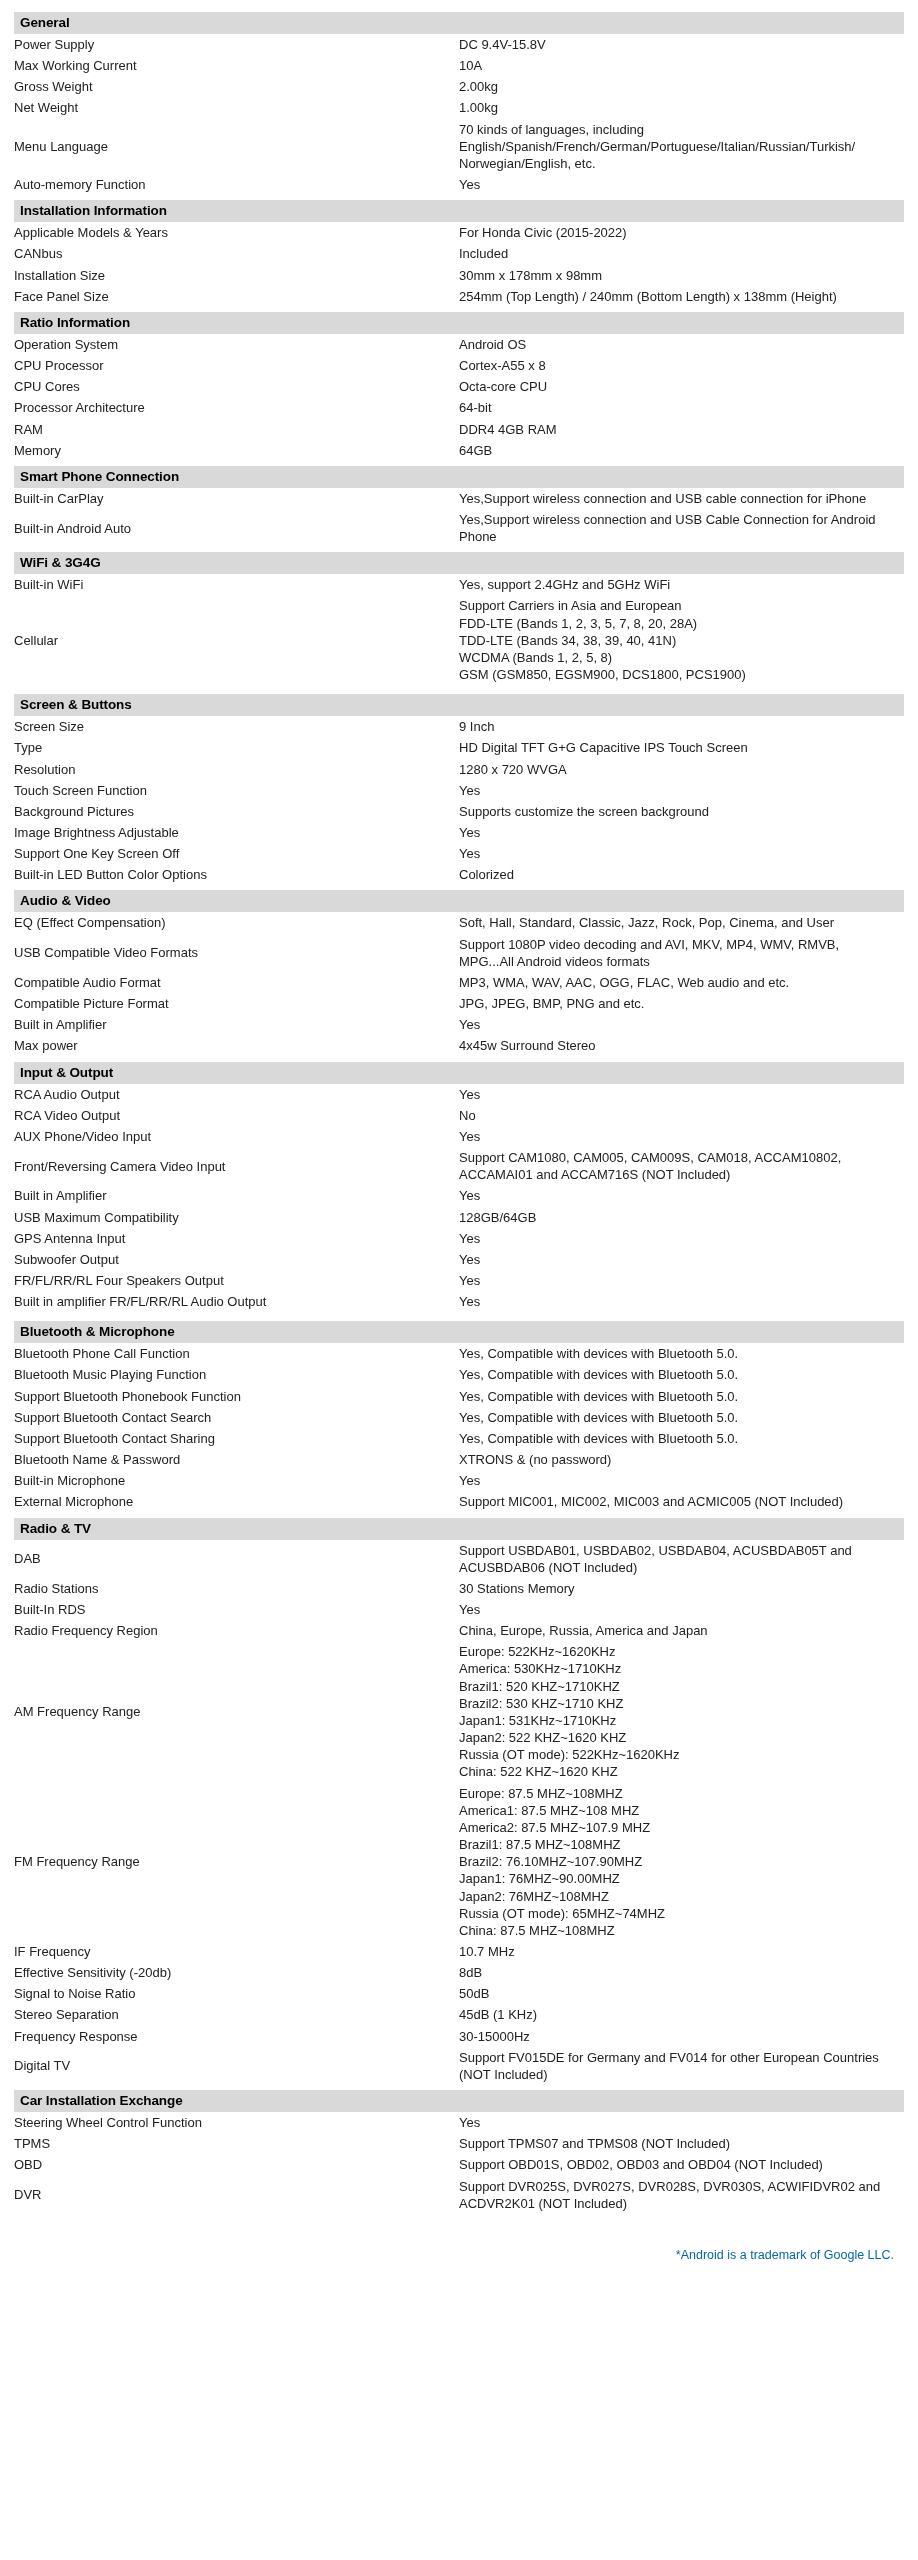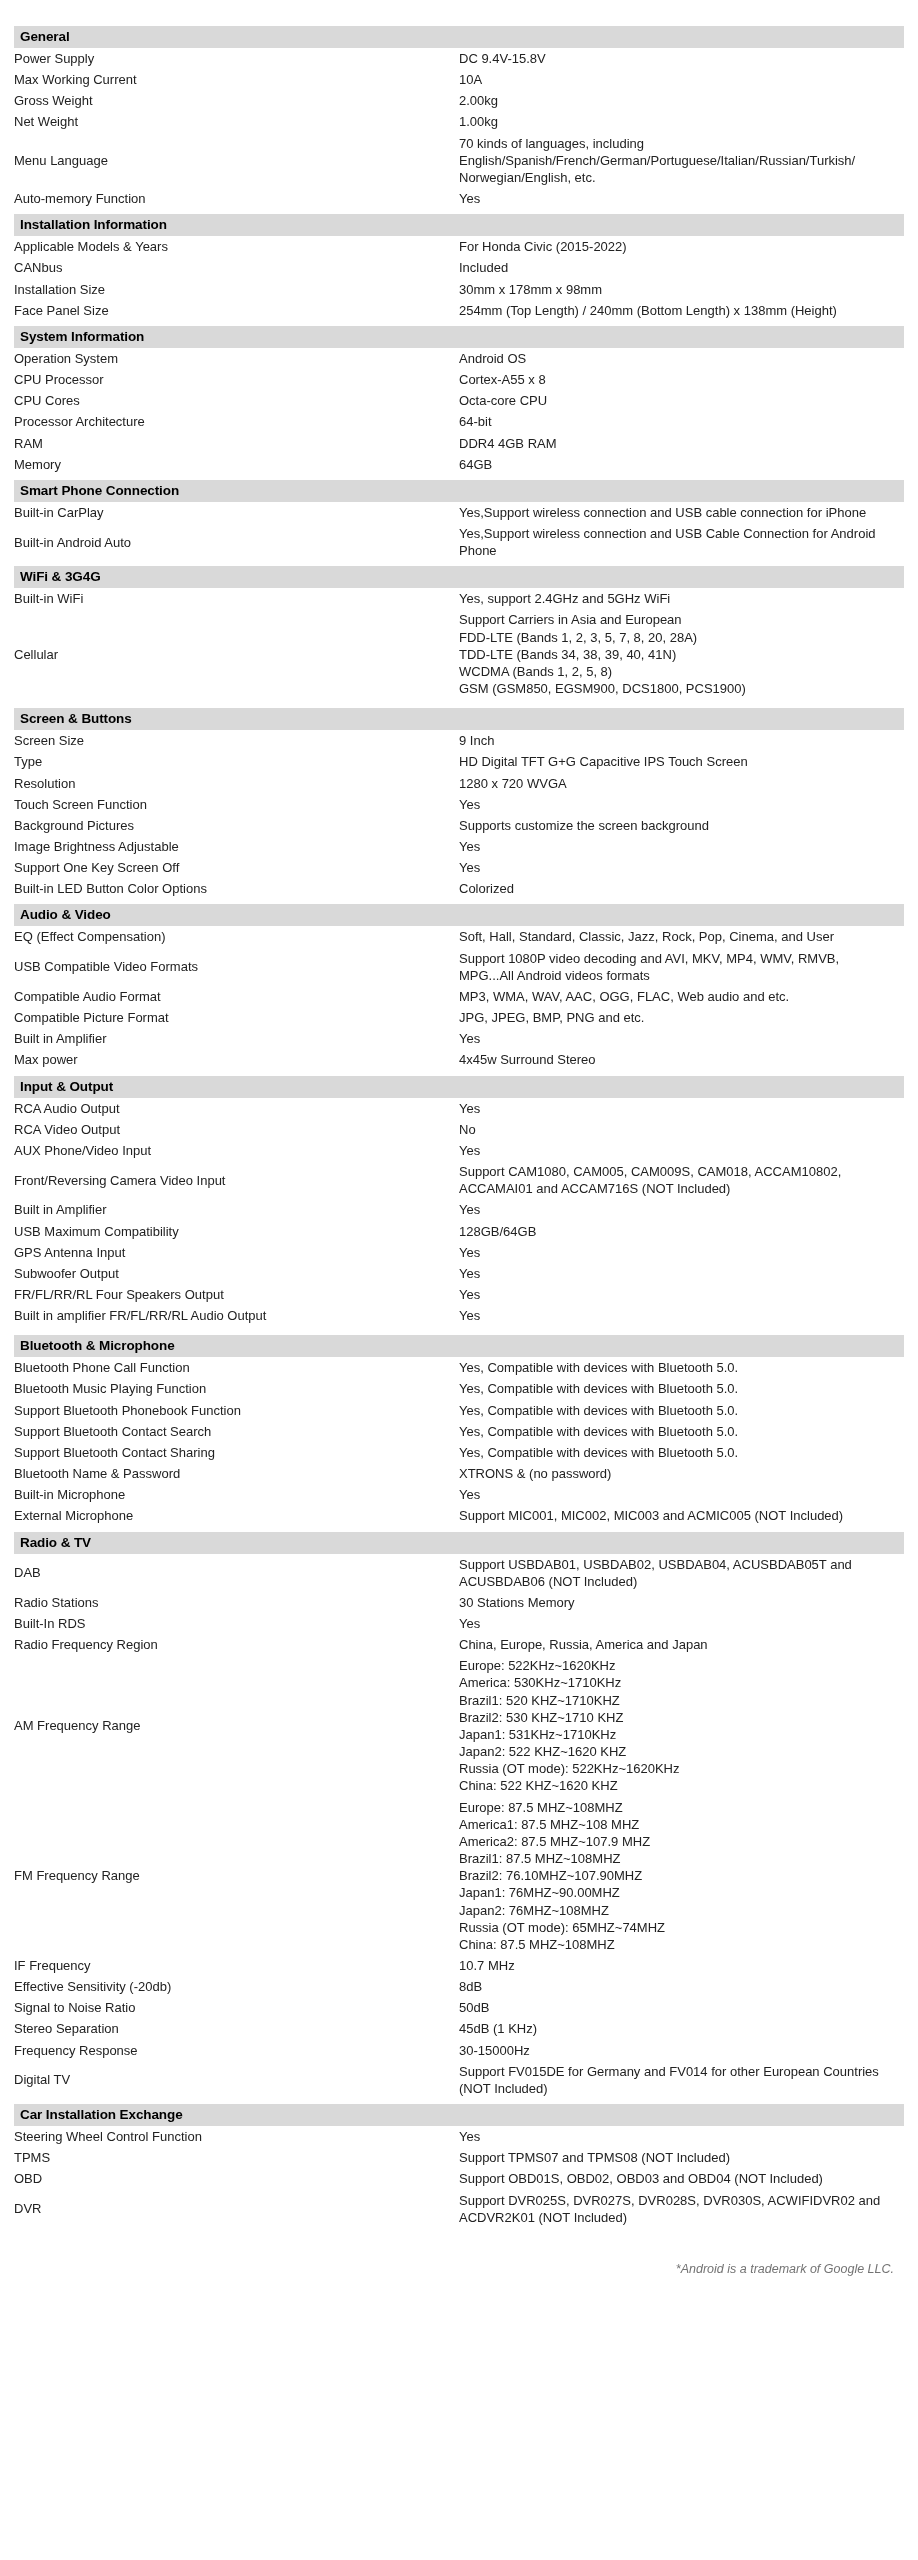--- a/index.html
+++ b/index.html
@@ -11,21 +11,21 @@
   }
   body {
     width: 918px;
     min-height: 2560px;
     font-family: "Liberation Sans", "DejaVu Sans", sans-serif;
     color: #1a1a1a;
     -webkit-font-smoothing: antialiased;
   }
   .sheet {
     width: 874px;
-    padding: 26px 14px 0 14px;
+    padding: 12px 14px 0 14px;
   }
   table.spec {
     width: 890px;
     border-collapse: collapse;
     table-layout: fixed;
   }
   
   tr.section > td {
     background: #d9d9d9;
     font-weight: bold;
@@ -71,23 +71,22 @@
   }
   tr.gap-sm > td {
     height: 5px;
     padding: 0;
     border: none;
     background: #fff;
   }
   .footnote {
     width: 890px;
     text-align: right;
-    font-style: italic;
     font-size: 12.5px;
-    color: #737373;
+    color: #0369a1;
     padding: 34px 10px 14px 0;
   }
 </style>
 </head>
 <body>
 
 <div class="sheet">
   <table class="spec">
     <tbody id="spec-body">
         <tr class="section">
@@ -158,21 +157,21 @@
         <tr class="row">
           <td class="label">Face Panel Size</td>
           <td class="value">
             <span class="ln">254mm (Top Length) / 240mm (Bottom Length) x 138mm (Height)</span>
           </td>
         </tr>
         <tr class="gap-sm">
           <td colspan="2"></td>
         </tr>
         <tr class="section">
-          <td colspan="2">System Information</td>
+          <td colspan="2">Ratio Information</td>
         </tr>
         <tr class="row">
           <td class="label">Operation System</td>
           <td class="value">
             <span class="ln">Android OS</span>
           </td>
         </tr>
         <tr class="row">
           <td class="label">CPU Processor</td>
           <td class="value">

